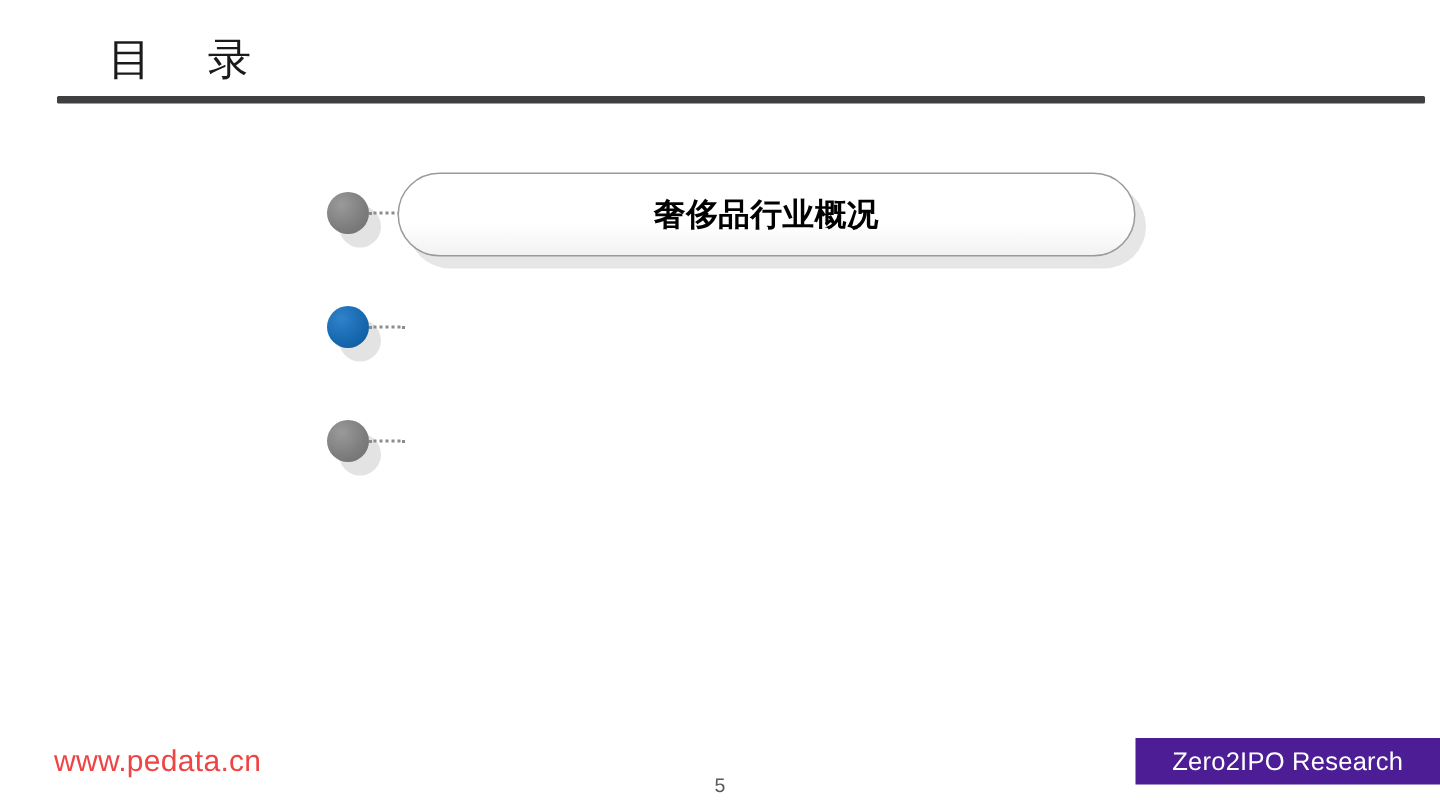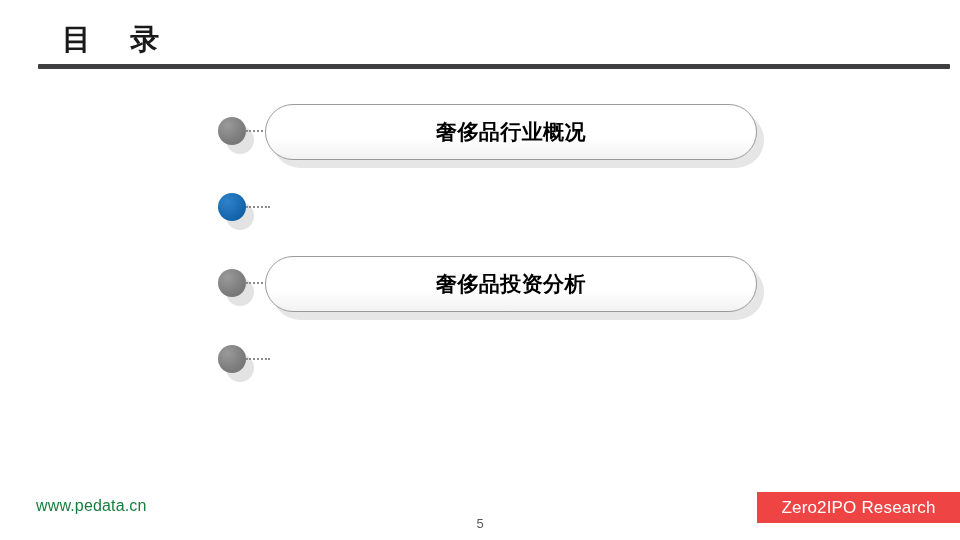--- a/index.html
+++ b/index.html
@@ -17,45 +17,45 @@
   .slide {
     position: relative;
     width: 960px;
     height: 540px;
     background: #ffffff;
   }
 
   
   .slide-title {
     position: absolute;
-    left: 62px;
+    left: 72px;
     top: 24px;
     font-size: 29px;
-    font-weight: 700;
+    font-weight: 400;
     color: #1a1a1a;
     letter-spacing: 0.22em;
     font-family: "DejaVu Sans", "Liberation Sans", sans-serif;
     white-space: pre;
     line-height: 1.1;
   }
   .title-rule {
     position: absolute;
     left: 38px;
     top: 64px;
     width: 912px;
     height: 5px;
     background: #3f3f42;
     border-radius: 1px;
   }
 
   
   .toc {
     position: absolute;
     left: 0;
-    top: 101px;
+    top: 112px;
     width: 784px;
   }
   .toc-row {
     position: relative;
     height: 76px;
   }
 
   
   .bullet-wrap {
     position: absolute;
@@ -137,40 +137,40 @@
     color: #000000;
     letter-spacing: 0.02em;
     white-space: nowrap;
   }
 
   
   .footer-url {
     position: absolute;
     left: 36px;
     top: 497px;
-    font-size: 16px;
-    color: #15803d;
+    font-size: 20px;
+    color: #ef4444;
     letter-spacing: 0.01em;
   }
   .page-number {
     position: absolute;
     left: 0;
     top: 516px;
     width: 960px;
     text-align: center;
     font-size: 13px;
     color: #5a5a5a;
   }
   .brand-bar {
     position: absolute;
     left: 757px;
     top: 492px;
     width: 203px;
     height: 31px;
-    background: #ef4444;
+    background: #4c1d95;
     display: flex;
     align-items: center;
     justify-content: center;
   }
   .brand-text {
     color: #ffffff;
     font-size: 17px;
     letter-spacing: 0.01em;
     font-family: "Liberation Sans", "DejaVu Sans", sans-serif;
     white-space: nowrap;
@@ -201,40 +201,27 @@
     </div>
 
     <div class="toc-row">
       <div class="bullet-wrap">
         <div class="bullet-shadow"></div>
         <div class="bullet active"></div>
       </div>
       <div class="connector"></div>
     </div>
 
+
     <div class="toc-row">
       <div class="bullet-wrap">
         <div class="bullet-shadow"></div>
         <div class="bullet"></div>
       </div>
       <div class="connector"></div>
-      <div class="pill-wrap">
-        <div class="pill-shadow"></div>
-        <div class="pill">
-          <span class="pill-label">奢侈品投资分析</span>
-        </div>
-      </div>
-    </div>
-
-    <div class="toc-row">
-      <div class="bullet-wrap">
-        <div class="bullet-shadow"></div>
-        <div class="bullet"></div>
-      </div>
-      <div class="connector"></div>
     </div>
 
   </div>
 
   <div class="footer-url">www.pedata.cn</div>
   <div class="page-number">5</div>
 
   <div class="brand-bar">
     <span class="brand-text">Zero2IPO Research</span>
   </div>

